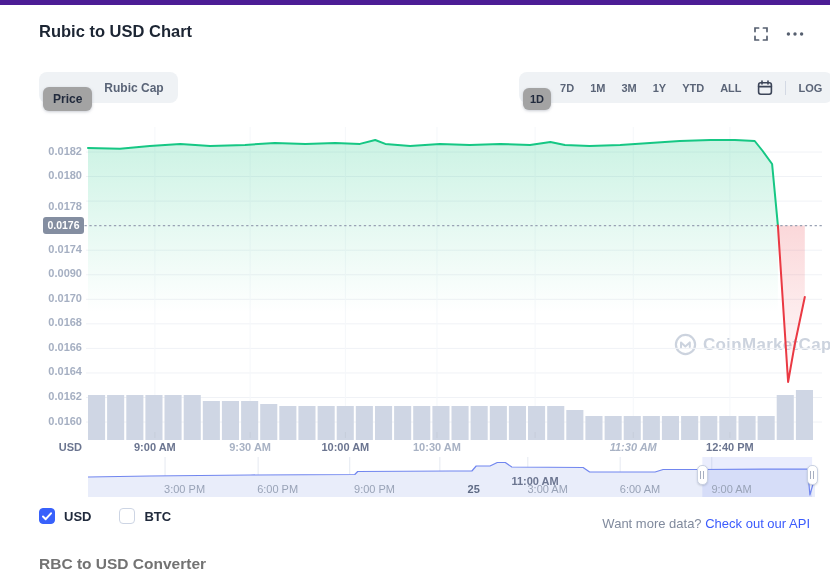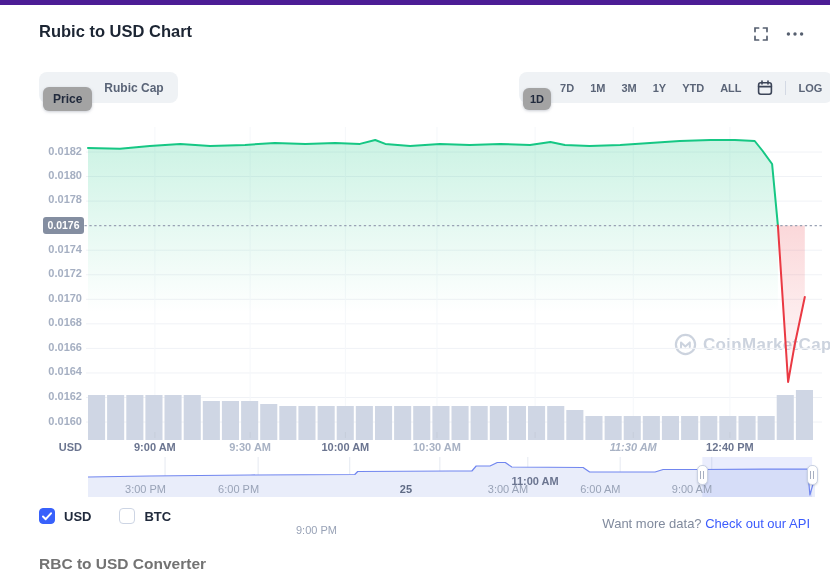--- a/index.html
+++ b/index.html
@@ -25,21 +25,21 @@
   .chart-hit{position:absolute;left:88px;top:118px;width:727px;height:318px;z-index:1;}
   
   .y-label{position:absolute;left:24px;width:58px;text-align:right;font-size:11px;font-weight:600;color:#a5afc2;z-index:3;}
   .y-badge{position:absolute;left:43px;top:212px;width:41px;height:17px;background:#848ea1;border-radius:3px;color:#fff;text-align:center;font-size:10.5px;font-weight:700;line-height:17px;z-index:3;}
   .usd-label{position:absolute;left:24px;top:436px;width:58px;text-align:right;font-size:11px;font-weight:700;color:#6b7590;z-index:3;}
   
   .x-label{position:absolute;top:436px;width:90px;margin-left:-45px;text-align:center;font-size:11px;font-weight:600;color:#a8b2c4;z-index:3;white-space:nowrap;}
   .x-label.bold{color:#6b7590;font-weight:700;}
   
   .nav-hit{position:absolute;left:88px;top:452px;width:727px;height:40px;z-index:1;}
-  .nav-label{position:absolute;top:478px;width:80px;margin-left:-40px;text-align:left;font-size:11px;font-weight:400;color:#99a3b7;z-index:3;white-space:nowrap;}
+  .nav-label{position:absolute;top:478px;width:80px;margin-left:-40px;text-align:right;font-size:11px;font-weight:400;color:#99a3b7;z-index:3;white-space:nowrap;}
   .nav-label.bold{color:#5f6b85;font-weight:700;}
   .handle{position:absolute;top:460px;width:11px;height:20px;background:#fff;border:1px solid #c9d1e2;border-radius:5px;box-shadow:0 1px 2px rgba(40,50,70,.18);display:flex;align-items:center;justify-content:center;gap:2px;cursor:ew-resize;z-index:4;box-sizing:border-box;}
   .handle i{display:block;width:1px;height:8px;background:#a6aec0;}
   
   .watermark{position:absolute;left:674px;top:328px;display:flex;align-items:center;gap:6px;color:#ccd3de;z-index:0;}
   .wm-text{font-size:17px;font-weight:700;letter-spacing:.3px;}
   
   .cb-row{position:absolute;left:39px;top:503px;display:flex;align-items:center;gap:28px;z-index:3;}
   .cb-item{display:flex;align-items:center;gap:9px;cursor:pointer;}
   .cb{width:16px;height:16px;border-radius:4px;border:1.5px solid #cdd5e4;background:#fff;box-sizing:border-box;display:flex;align-items:center;justify-content:center;}
@@ -191,43 +191,43 @@
       <line x1="527.835" y1="452" x2="527.835" y2="492" stroke="#e5e9f1" stroke-width="1"></line>
       <line x1="620.164" y1="452" x2="620.164" y2="492" stroke="#e5e9f1" stroke-width="1"></line>
       <line x1="711.766" y1="452" x2="711.766" y2="492" stroke="#e5e9f1" stroke-width="1"></line>
       <polygon points="88.0,472.0 149.8,471.0 250.1,470.0 354.8,469.5 357.7,466.5 450.0,466.0 471.9,466.0 476.2,461.0 490.0,461.0 497.3,457.5 505.3,457.5 511.8,462.0 583.1,462.5 589.6,467.0 655.1,467.0 663.1,464.5 700.1,464.5 807.7,464.0 809.9,490.0 815.0,472.0 815,492 88,492" fill="#e9edfa"></polygon>
       <rect x="702.3149999999999" y="452" width="109.77700000000004" height="40" fill="rgba(93,118,243,0.13)"></rect>
       <polyline points="88.0,472.0 149.8,471.0 250.1,470.0 354.8,469.5 357.7,466.5 450.0,466.0 471.9,466.0 476.2,461.0 490.0,461.0 497.3,457.5 505.3,457.5 511.8,462.0 583.1,462.5 589.6,467.0 655.1,467.0 663.1,464.5 700.1,464.5 807.7,464.0 809.9,490.0 815.0,472.0" fill="none" stroke="#7186ef" stroke-width="1.2" stroke-linejoin="round"></polyline>
     </svg>
 
   <div class="y-label" style="top:140px">0.0182</div>
   <div class="y-label" style="top:164px">0.0180</div>
-  <div class="y-label" style="top:188px">0.0178</div>
+  <div class="y-label" style="top:195px">0.0178</div>
   <div class="y-badge">0.0176</div>
   <div class="y-label" style="top:238px">0.0174</div>
-  <div class="y-label" style="top:262px">0.0172</div>
+  <div class="y-label" style="top:262px">0.0090</div>
   <div class="y-label" style="top:287px">0.0170</div>
   <div class="y-label" style="top:311px">0.0168</div>
   <div class="y-label" style="top:336px">0.0166</div>
   <div class="y-label" style="top:360px">0.0164</div>
   <div class="y-label" style="top:385px">0.0162</div>
   <div class="y-label" style="top:410px">0.0160</div>
   <div class="usd-label">USD</div>
 
   <div class="x-label bold" style="left: 154.884px;">9:00 AM</div>
   <div class="x-label" style="left: 250.121px;">9:30 AM</div>
   <div class="x-label bold" style="left: 345.358px;">10:00 AM</div>
   <div class="x-label" style="left: 436.96px;">10:30 AM</div>
   <div class="x-label bold" style="left: 535.105px; margin-top: 34px;">11:00 AM</div>
   <div class="x-label" style="left: 633.25px; font-style: italic;">11:30 AM</div>
   <div class="x-label bold" style="left: 729.941px;">12:40 PM</div>
 
   <div class="nav-label" style="left: 165.062px;">3:00 PM</div>
   <div class="nav-label" style="left: 258.118px;">6:00 PM</div>
-  <div class="nav-label" style="left: 336px; margin-top: 41px;">9:00 PM</div>
+  <div class="nav-label" style="left: 355px;">9:00 PM</div>
   <div class="nav-label bold" style="left: 439.868px;">25</div>
   <div class="nav-label" style="left: 527.835px;">3:00 AM</div>
   <div class="nav-label" style="left: 620.164px;">6:00 AM</div>
   <div class="nav-label" style="left: 711.766px;">9:00 AM</div>
 
   <div class="handle" id="handle-left" style="left: 696.815px;">
       <i></i>
       <i></i>
     </div>
   <div class="handle" id="handle-right" style="left: 806.592px;">

